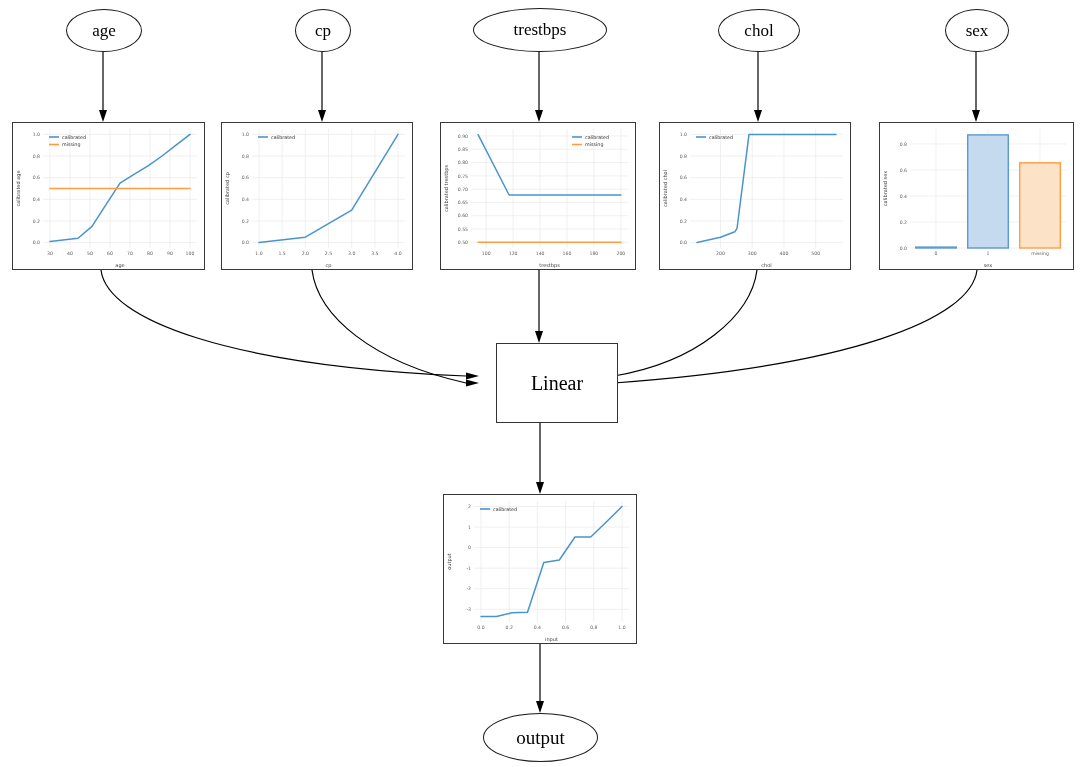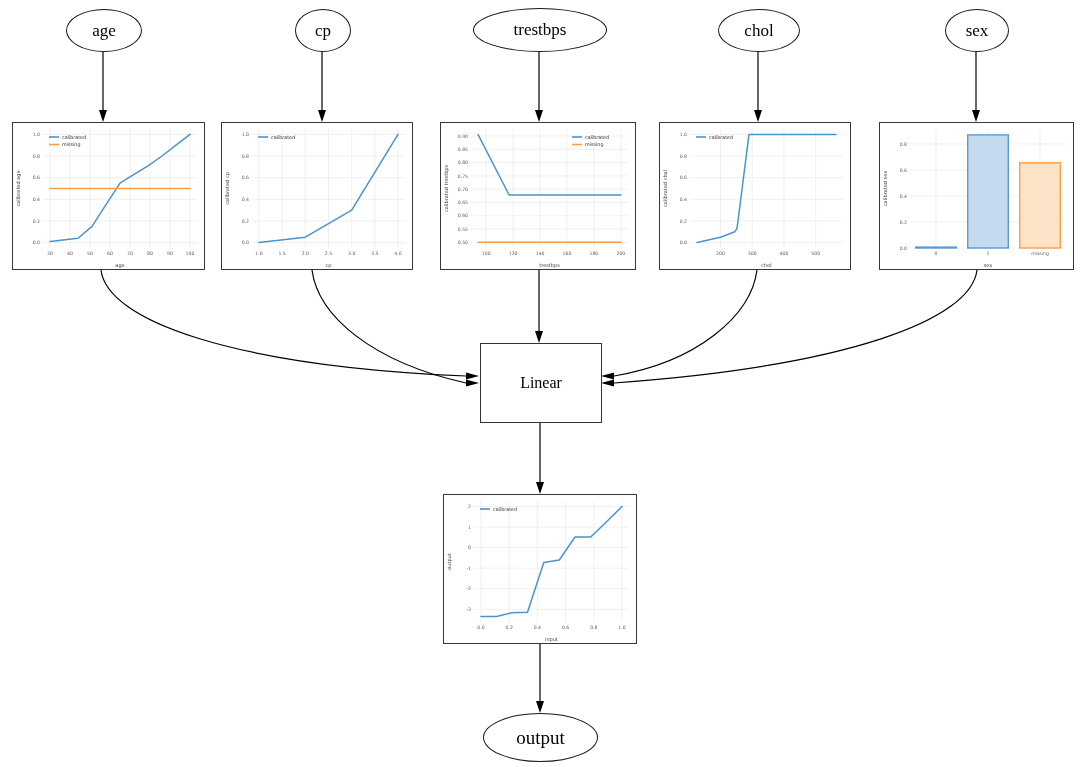--- a/index.html
+++ b/index.html
@@ -2,21 +2,21 @@
 <html><head>
 <meta charset="utf-8">
 <style>
   html,body{margin:0;padding:0;background:#fff;}
   .canvas{position:relative;width:1080px;height:767px;background:#fff;overflow:hidden;
           font-family:"Liberation Serif","DejaVu Serif",serif;}
   .edges{position:absolute;left:0;top:0;width:1080px;height:767px;}
   .node{position:absolute;background:#fff;border:1px solid #1a1a1a;display:flex;
         align-items:center;justify-content:center;color:#000;}
   .oval{border-radius:50%;font-size:17px;}
-  .rect{border:1.3px solid #333;font-size:16px;}
+  .rect{border:1.3px solid #333;font-size:20px;margin-left:16px;}
   .chart{position:absolute;background:#fff;border:1px solid #383838;box-sizing:border-box;}
 </style>
 </head>
 <body>
 
 <div class="canvas">
 
   <svg class="edges" viewBox="0 0 1080 767" fill="none" stroke="#000" stroke-width="1.2">
     <g>
       <path d="M103 50 L103 110"></path>

